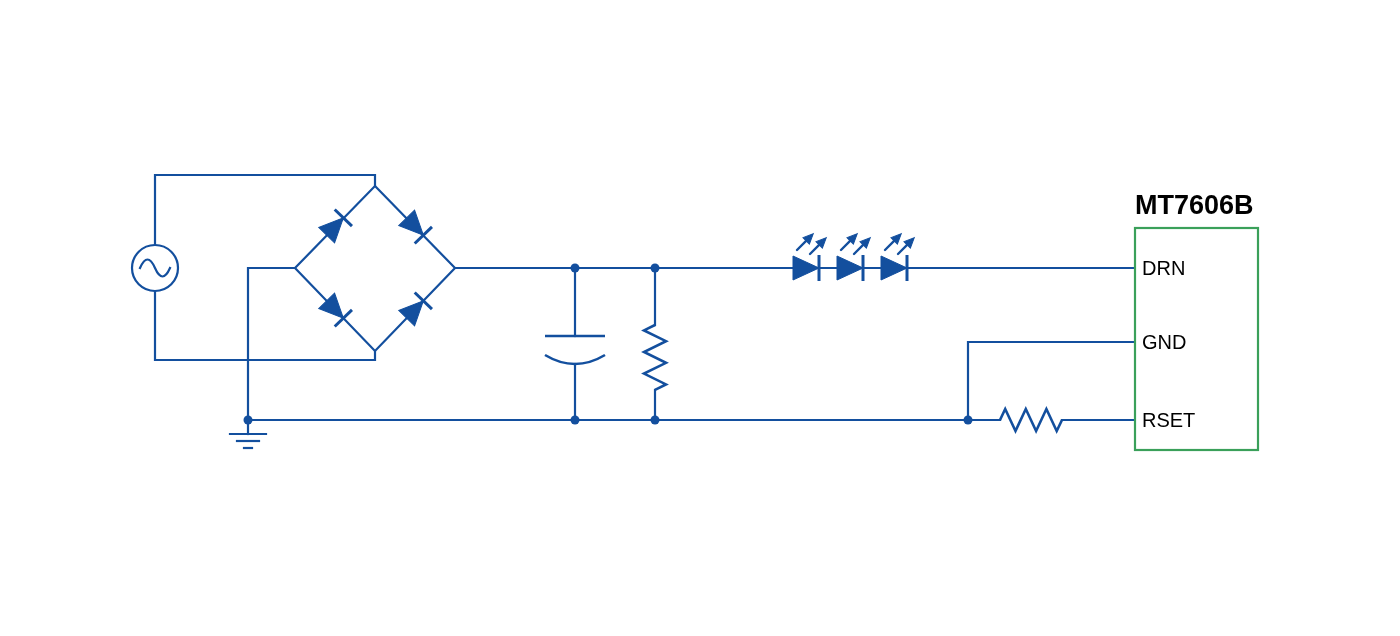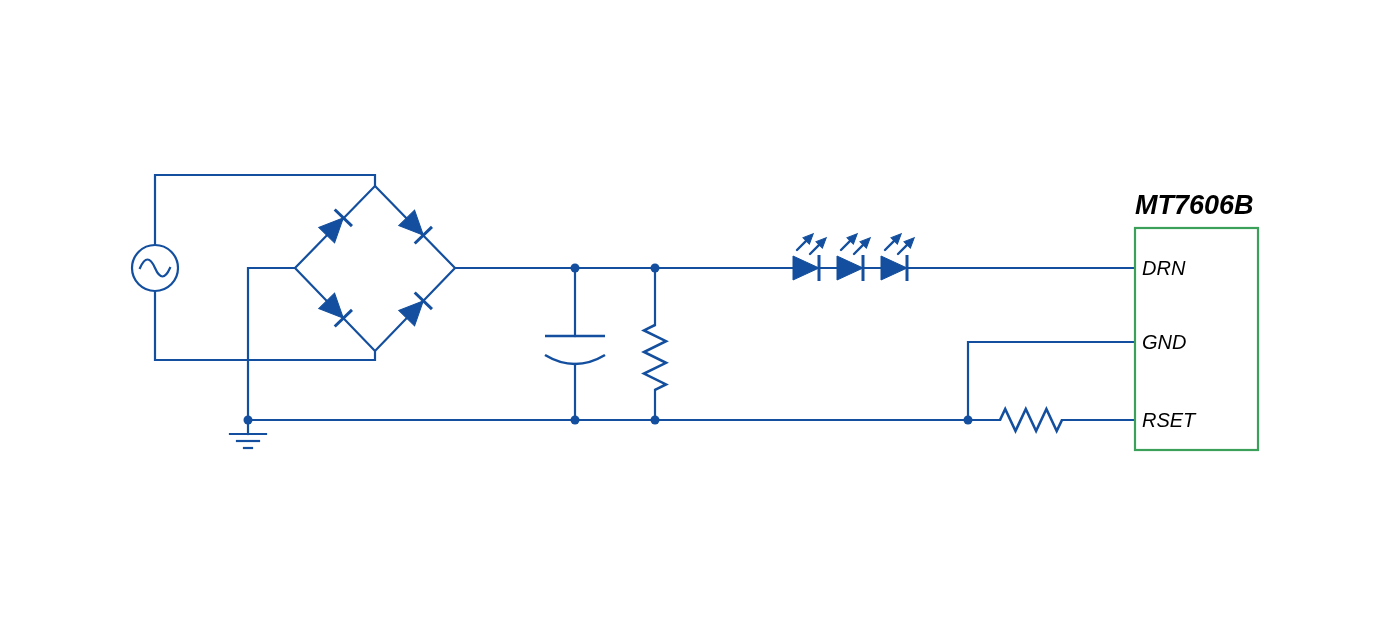--- a/index.html
+++ b/index.html
@@ -13,21 +13,20 @@
     padding: 0;
     background: var(--color-background);
     font-family: "Liberation Sans", sans-serif;
   }
   .canvas {
     position: relative;
     width: 1400px;
     height: 636px;
     background: var(--color-background);
     overflow: hidden;
-    font-style: italic;
   }
   svg { display: block; }
 
   .wire {
     stroke: var(--color-wire);
     stroke-width: 2.2;
     fill: none;
     stroke-linecap: square;
     stroke-linejoin: miter;
   }

